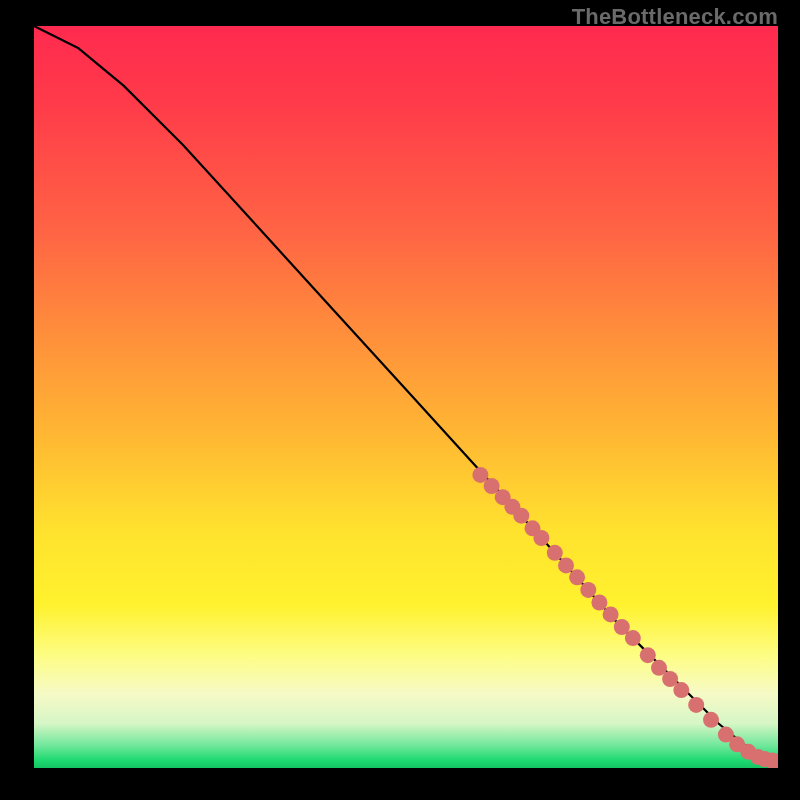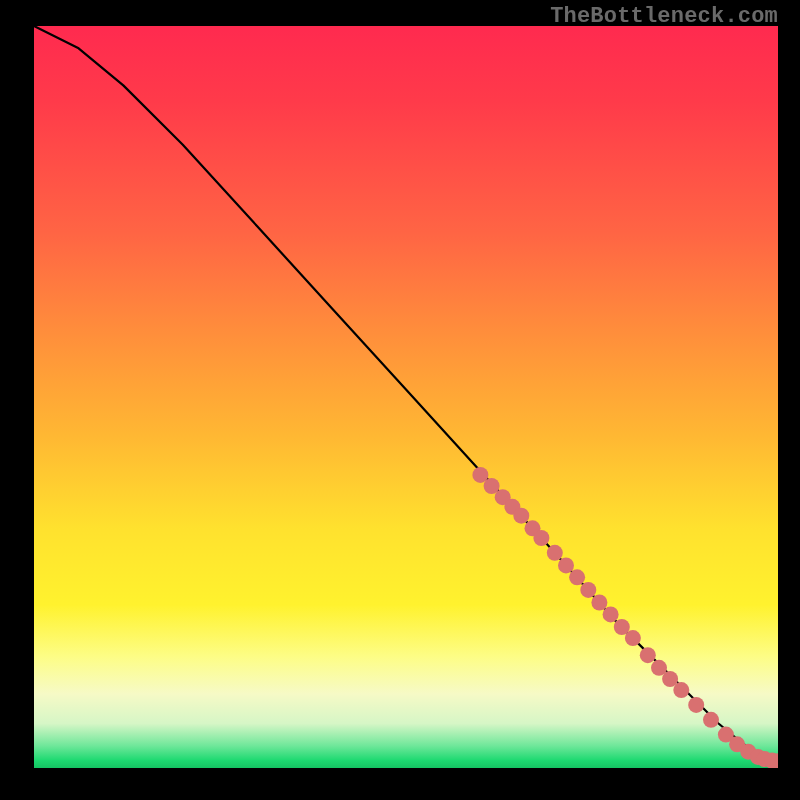--- a/index.html
+++ b/index.html
@@ -13,21 +13,21 @@
   .frame {
     position: relative;
     width: 800px;
     height: 800px;
     background: #000;
   }
   .watermark {
     position: absolute;
     top: 4px;
     right: 22px;
-    font-family: Liberation Mono, monospace;
+    font-family: Liberation Sans, sans-serif;
     font-size: 22px;
     font-weight: 600;
     color: #6a6a6a;
     letter-spacing: 0.2px;
   }
   .plot {
     position: absolute;
     left: 34px;
     top: 26px;
     width: 744px;

